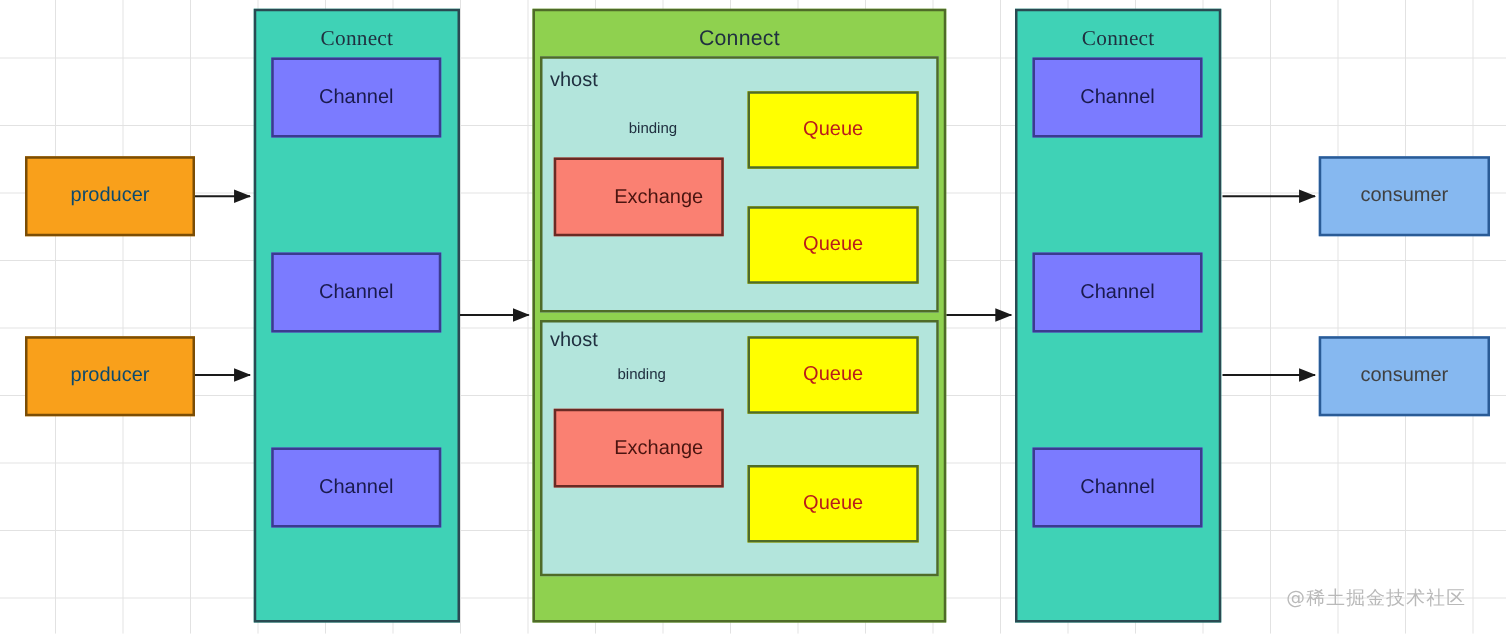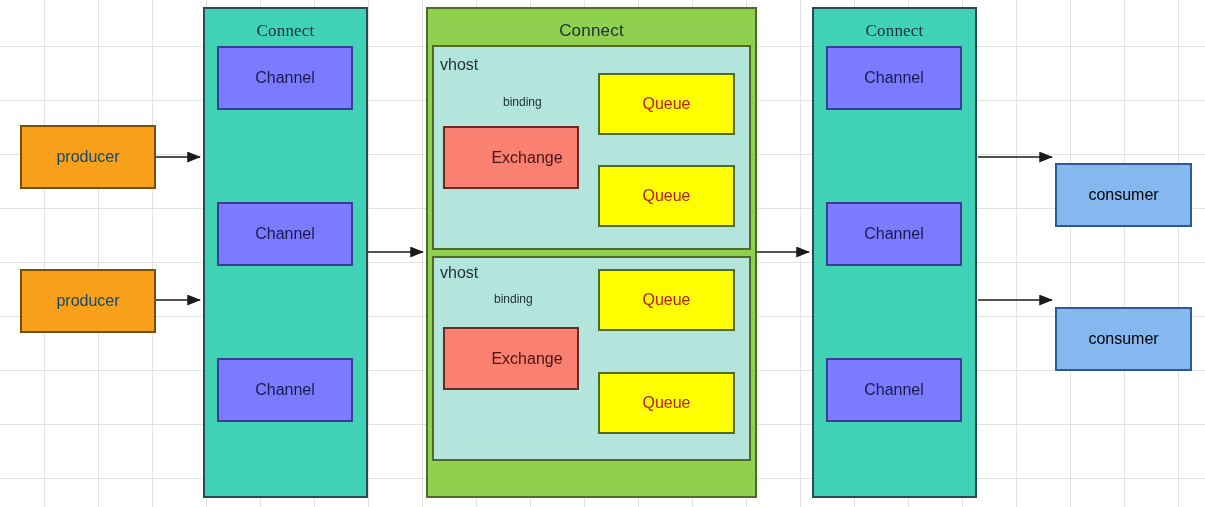--- a/index.html
+++ b/index.html
@@ -63,22 +63,21 @@
     color: #1a1a4d;
   }
   .producer-box {
     background: #f9a01b;
     border: 2px solid #7a4d06;
     color: #0c4a6e;
   }
   .consumer-box {
     background: #86b8f0;
     border: 2px solid #2a5b96;
-    color: #000000;
-    margin-top: 38px;
+    color: #404040;
   }
   .queue-box {
     background: #ffff00;
     border: 2px solid #4f6b28;
     color: #b91c1c;
   }
   .exchange-box {
     background: #fa8072;
     border: 2px solid #6b2a24;
     color: #4a1410;
@@ -217,14 +216,15 @@
     <span>Channel</span>
   </div>
 
   <div class="box node consumer-box" style="left:1055px; top:125px; width:137px; height:64px;">
     <span>consumer</span>
   </div>
   <div class="box node consumer-box" style="left:1055px; top:269px; width:137px; height:64px;">
     <span>consumer</span>
   </div>
 
+  <div class="watermark" style="left:1029px; top:469px;">@稀土掘金技术社区</div>
 
 </div>
 
 </body></html>

